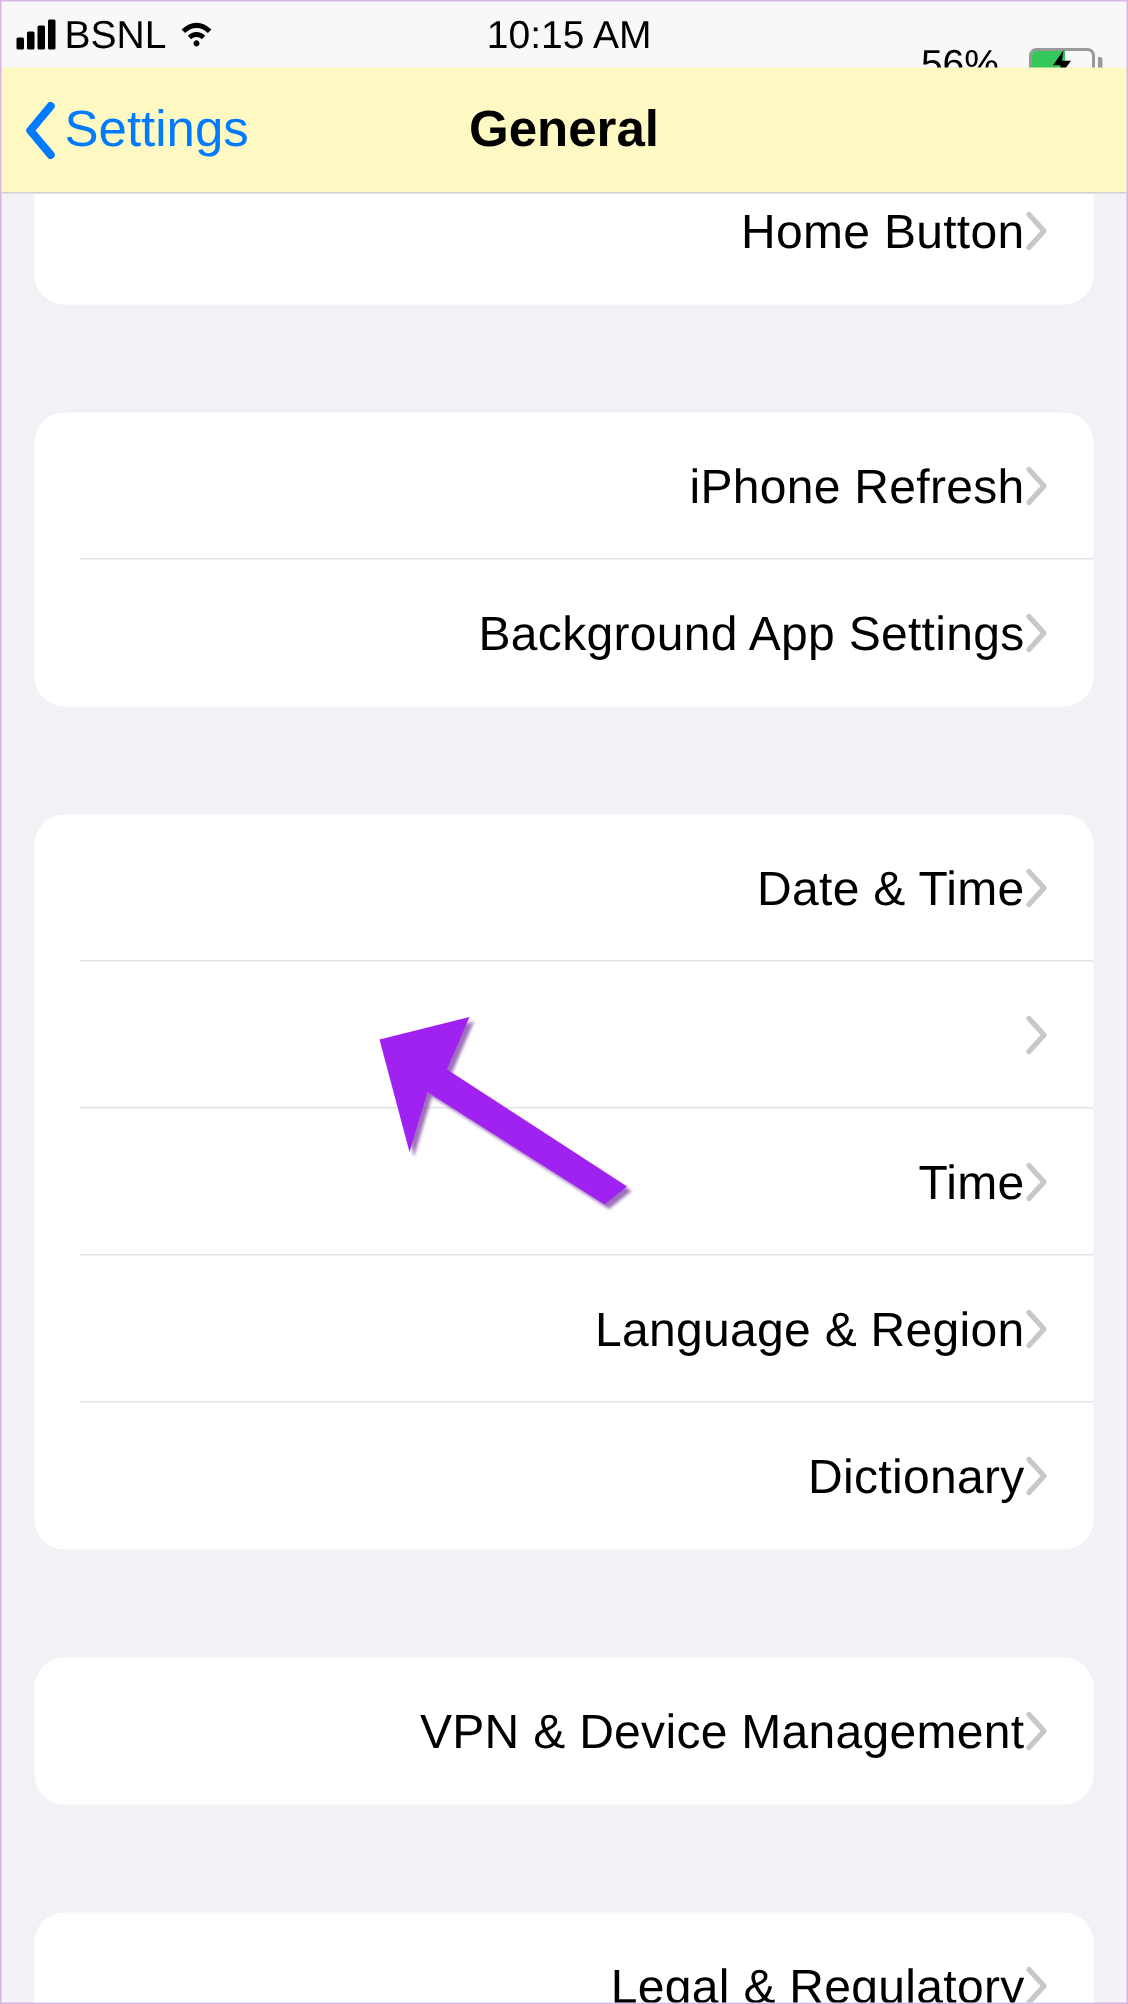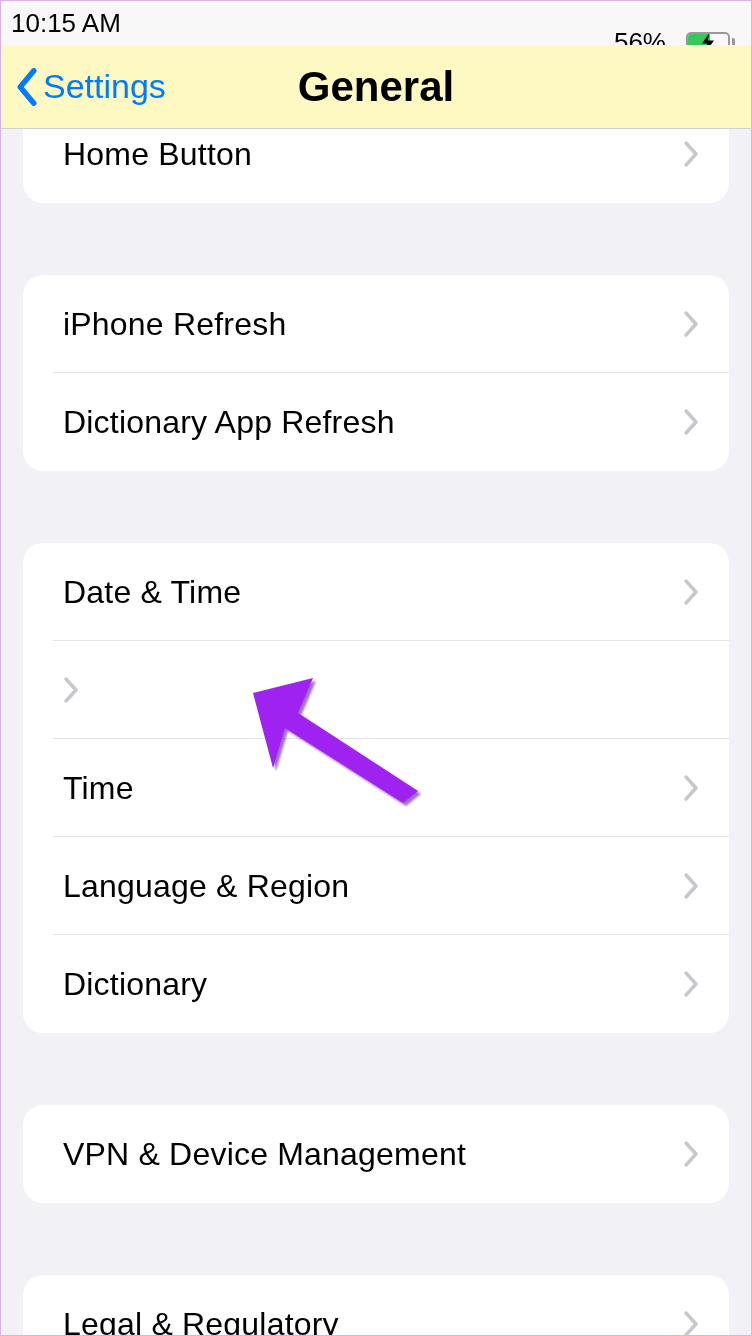--- a/index.html
+++ b/index.html
@@ -57,39 +57,39 @@
     display:flex; align-items:center;
   }
   .back-button {
     display:flex; align-items:center;
     color:#007aff; font-size:34px; padding-left:14px;
     cursor: pointer;
   }
   .back-chevron-svg { width:24px; height:38px; }
   .nav-title {
     position:absolute; left:0; right:0; text-align:center;
-    font-size:42px; font-weight:600; color:#000; pointer-events:none;
+    font-size:34px; font-weight:600; color:#000; pointer-events:none;
   }
 
   
   .content {
     height: calc(1336px - 44px - 84px);
     overflow: hidden;
     padding: 0 22px;
   }
   .group {
     background:#fff;
     border-radius:20px;
     overflow:hidden;
   }
   .group-cut-top { border-radius: 0 0 20px 20px; margin-top:-24px; }
   .spacer { height: 72px; }
   .row {
-    display:flex; align-items:center; justify-content:space-between;
-    padding: 0 30px 0 40px;
+    display:flex; align-items:center; justify-content:flex-end;
+    padding: 0 30px 0 30px;
     height: 98px;
     cursor:pointer;
     position:relative;
   }
   .row:not(:last-child)::after {
     content:""; position:absolute; left:30px; right:0; bottom:0;
     height:1px; background:#e3e3e6;
   }
   .row-label { font-size:32px; color:#000; letter-spacing:0.2px; }
   .chevron { color:#c7c7cc; }
@@ -100,20 +100,34 @@
     position:absolute;
     left: 242px;
     top: 672px;
     pointer-events:none;
   }
 </style>
 </head>
 <body>
 
 <div class="status-bar">
+  <div class="status-left">
+    <span class="signal">
+      <span></span>
+        <span></span>
+        <span></span>
+        <span></span>
+    </span>
+    <span class="carrier">BSNL</span>
+    <span class="wifi-icon">
+      <svg viewBox="0 0 24 18">
+          <path d="M12 17.5c.9 0 1.7-.8 1.7-1.7S12.9 14 12 14s-1.7.8-1.7 1.7.8 1.8 1.7 1.8zm-5-6.1l2 2c.8-.8 1.9-1.3 3-1.3s2.2.5 3 1.3l2-2c-1.3-1.3-3.1-2.1-5-2.1s-3.7.8-5 2.1zM3.5 7.9l2 2C7.3 8.1 9.6 7 12 7s4.7 1.1 6.5 2.9l2-2C18 5.4 15.1 4 12 4S6 5.4 3.5 7.9z" fill="#000"></path>
+        </svg>
+    </span>
+  </div>
   <div class="status-center">10:15 AM</div>
   <div class="status-right">
     <span>56%</span>
     <span class="battery-wrap">
       <span class="battery-body">
         <span class="battery-fill" style="width:56%"></span>
         <span class="battery-bolt">
           <svg width="12" height="18" viewBox="0 0 12 18">
               <path d="M7 0L0 10h5l-1 8 8-11H6L7 0z" fill="#000"></path>
             </svg>
@@ -152,21 +166,21 @@
   <div class="group">
     <div class="row">
       <span class="row-label">iPhone Refresh</span>
       <span class="chevron">
         <svg viewBox="0 0 16 28">
             <polyline points="3,3 13,14 3,25" fill="none" stroke="#c7c7cc" stroke-width="3.5" stroke-linecap="round" stroke-linejoin="round"></polyline>
           </svg>
       </span>
     </div>
     <div class="row">
-      <span class="row-label">Dictionary App Refresh</span>
+      <span class="row-label">Background App Settings</span>
       <span class="chevron">
         <svg viewBox="0 0 16 28">
             <polyline points="3,3 13,14 3,25" fill="none" stroke="#c7c7cc" stroke-width="3.5" stroke-linecap="round" stroke-linejoin="round"></polyline>
           </svg>
       </span>
     </div>
   </div>
 
   <div class="spacer"></div>
 

